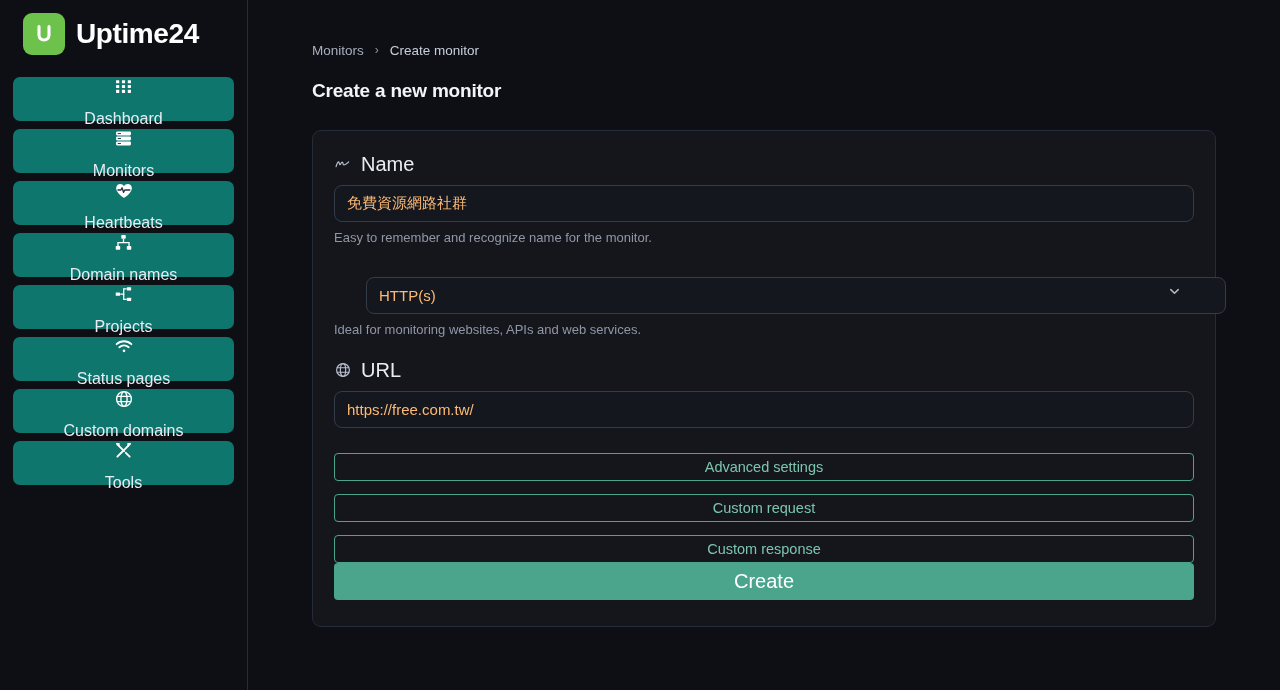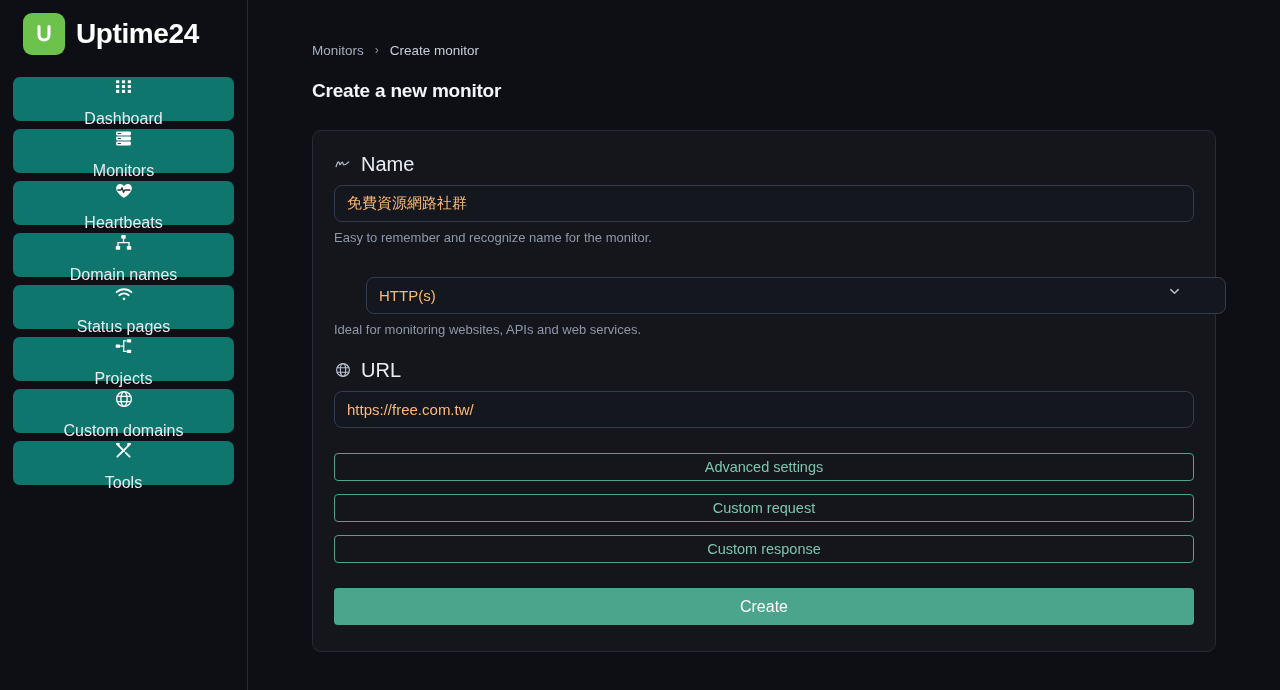--- a/index.html
+++ b/index.html
@@ -192,24 +192,23 @@
   .btn-primary {
     display: flex;
     align-items: center;
     justify-content: center;
     width: 100%;
     height: 37px;
     background: #4aa58c;
     border: none;
     border-radius: 4px;
     color: #ffffff;
-    font-size: 16px;
+    font-size: 20px;
     font-family: "Liberation Sans", sans-serif;
     cursor: pointer;
-    margin-top: 25px;
   }
 </style>
 </head>
 <body>
 
 <div class="app">
 
   <aside class="sidebar">
 
     <div class="brand">
@@ -271,40 +270,40 @@
             <rect x="0.7" y="11.4" width="4.2" height="3.4" rx="0.6"></rect>
             <rect x="11.1" y="11.4" width="4.2" height="3.4" rx="0.6"></rect>
             <path d="M8 4.6 V7.6 M2.8 11.2 V8.1 H13.2 V11.2" stroke="currentColor" stroke-width="1.25" fill="none"></path>
           </svg>
         </span>
         <span class="nav-label">Domain names</span>
       </div>
 
       <div class="nav-item">
         <span class="nav-icon">
-          <svg width="18" height="18" viewBox="0 0 18 18" fill="none" stroke="currentColor">
-            <path d="M1.6 6.2 C3.6 4.3 6.2 3.2 9 3.2 C11.8 3.2 14.4 4.3 16.4 6.2" stroke-width="1.85" stroke-linecap="round"></path>
-            <path d="M4.3 9.2 C5.6 8 7.2 7.3 9 7.3 C10.8 7.3 12.4 8 13.7 9.2" stroke-width="1.85" stroke-linecap="round"></path>
-            <circle cx="9" cy="12.8" r="1.35" fill="currentColor" stroke="none"></circle>
-          </svg>
-        </span>
-        <span class="nav-label">Status pages</span>
-      </div>
-
-      <div class="nav-item">
-        <span class="nav-icon">
           <svg width="17" height="17" viewBox="0 0 16 16" fill="currentColor">
             <rect x="0.7" y="6" width="4" height="3.2" rx="0.6"></rect>
             <rect x="11.2" y="1.1" width="4" height="3.2" rx="0.6"></rect>
             <rect x="11.2" y="11" width="4" height="3.2" rx="0.6"></rect>
             <path d="M4.9 7.6 H8.2 V2.7 H11" stroke="currentColor" stroke-width="1.2" fill="none"></path>
             <path d="M8.2 7.6 V12.6 H11" stroke="currentColor" stroke-width="1.2" fill="none"></path>
           </svg>
         </span>
         <span class="nav-label">Projects</span>
+      </div>
+
+      <div class="nav-item">
+        <span class="nav-icon">
+          <svg width="18" height="18" viewBox="0 0 18 18" fill="none" stroke="currentColor">
+            <path d="M1.6 6.2 C3.6 4.3 6.2 3.2 9 3.2 C11.8 3.2 14.4 4.3 16.4 6.2" stroke-width="1.85" stroke-linecap="round"></path>
+            <path d="M4.3 9.2 C5.6 8 7.2 7.3 9 7.3 C10.8 7.3 12.4 8 13.7 9.2" stroke-width="1.85" stroke-linecap="round"></path>
+            <circle cx="9" cy="12.8" r="1.35" fill="currentColor" stroke="none"></circle>
+          </svg>
+        </span>
+        <span class="nav-label">Status pages</span>
       </div>
 
       <div class="nav-item">
         <span class="nav-icon">
           <svg width="18" height="18" viewBox="0 0 18 18" fill="none" stroke="currentColor" stroke-width="1.4">
             <circle cx="9" cy="9" r="7.4"></circle>
             <ellipse cx="9" cy="9" rx="3.1" ry="7.4"></ellipse>
             <path d="M1.9 6.4 H16.1 M1.9 11.6 H16.1"></path>
           </svg>
         </span>

